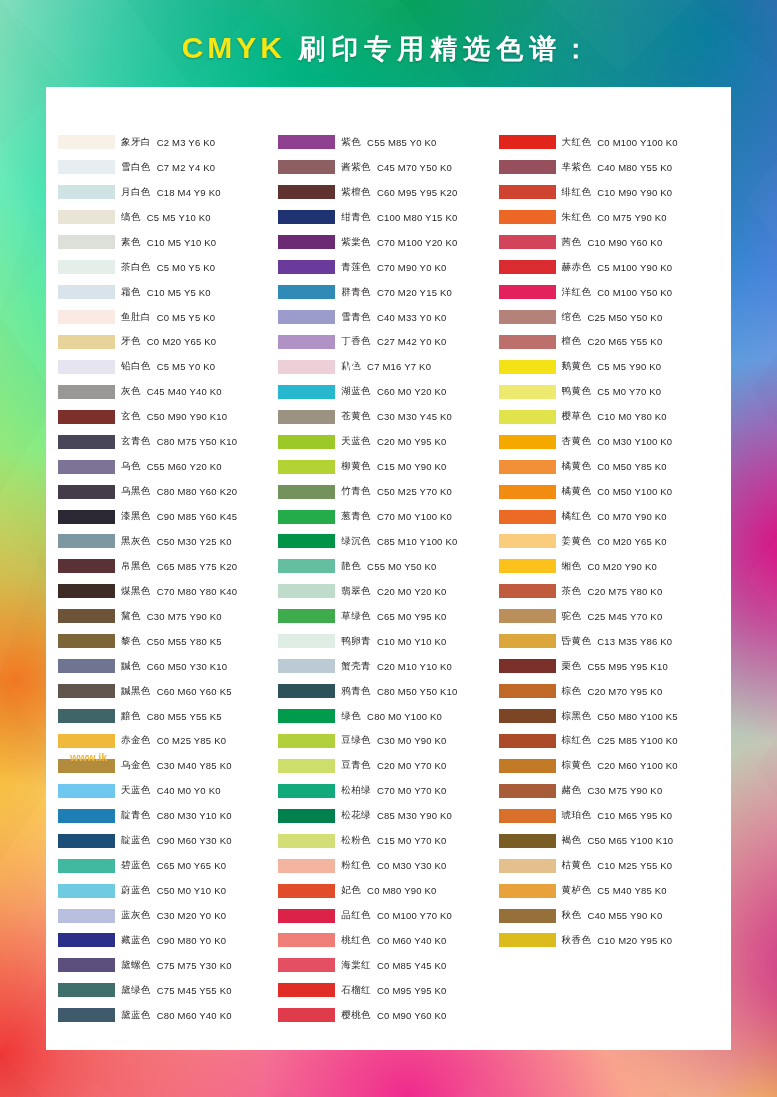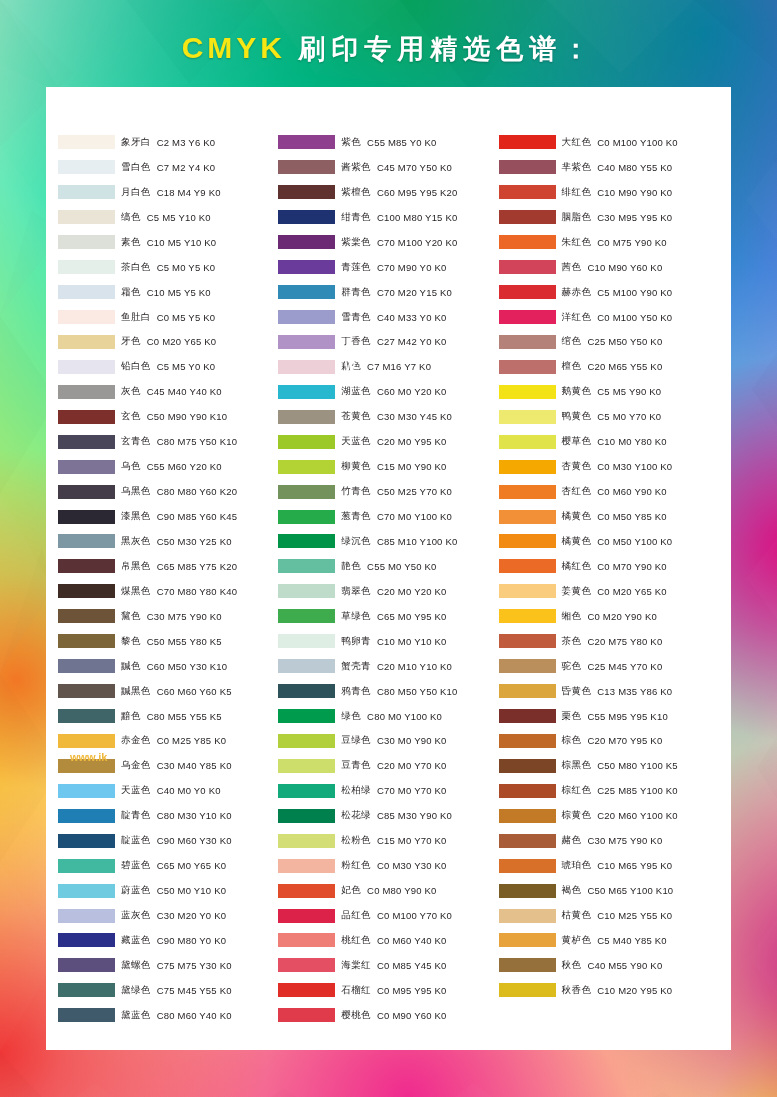--- a/index.html
+++ b/index.html
@@ -479,25 +479,20 @@
             <div class="swatch" style="background: rgb(150, 80, 93);"></div>
             <span class="cname">芈紫色</span>
             <span class="cval">C40 M80 Y55 K0</span>
           </div>
           <div class="row">
             <div class="swatch" style="background: rgb(207, 68, 48);"></div>
             <span class="cname">绯红色</span>
             <span class="cval">C10 M90 Y90 K0</span>
           </div>
           <div class="row">
-            <div class="swatch" style="background: rgb(162, 58, 48);"></div>
-            <span class="cname">胭脂色</span>
-            <span class="cval">C30 M95 Y95 K0</span>
-          </div>
-          <div class="row">
             <div class="swatch" style="background: rgb(236, 103, 38);"></div>
             <span class="cname">朱红色</span>
             <span class="cval">C0 M75 Y90 K0</span>
           </div>
           <div class="row">
             <div class="swatch" style="background: rgb(210, 68, 89);"></div>
             <span class="cname">茜色</span>
             <span class="cval">C10 M90 Y60 K0</span>
           </div>
           <div class="row">
@@ -532,25 +527,20 @@
           </div>
           <div class="row">
             <div class="swatch" style="background: rgb(224, 227, 73);"></div>
             <span class="cname">樱草色</span>
             <span class="cval">C10 M0 Y80 K0</span>
           </div>
           <div class="row">
             <div class="swatch" style="background: rgb(245, 168, 0);"></div>
             <span class="cname">杏黄色</span>
             <span class="cval">C0 M30 Y100 K0</span>
-          </div>
-          <div class="row">
-            <div class="swatch" style="background: rgb(239, 124, 35);"></div>
-            <span class="cname">杏红色</span>
-            <span class="cval">C0 M60 Y90 K0</span>
           </div>
           <div class="row">
             <div class="swatch" style="background: rgb(242, 144, 56);"></div>
             <span class="cname">橘黄色</span>
             <span class="cval">C0 M50 Y85 K0</span>
           </div>
           <div class="row">
             <div class="swatch" style="background: rgb(242, 139, 18);"></div>
             <span class="cname">橘黄色</span>
             <span class="cval">C0 M50 Y100 K0</span>

